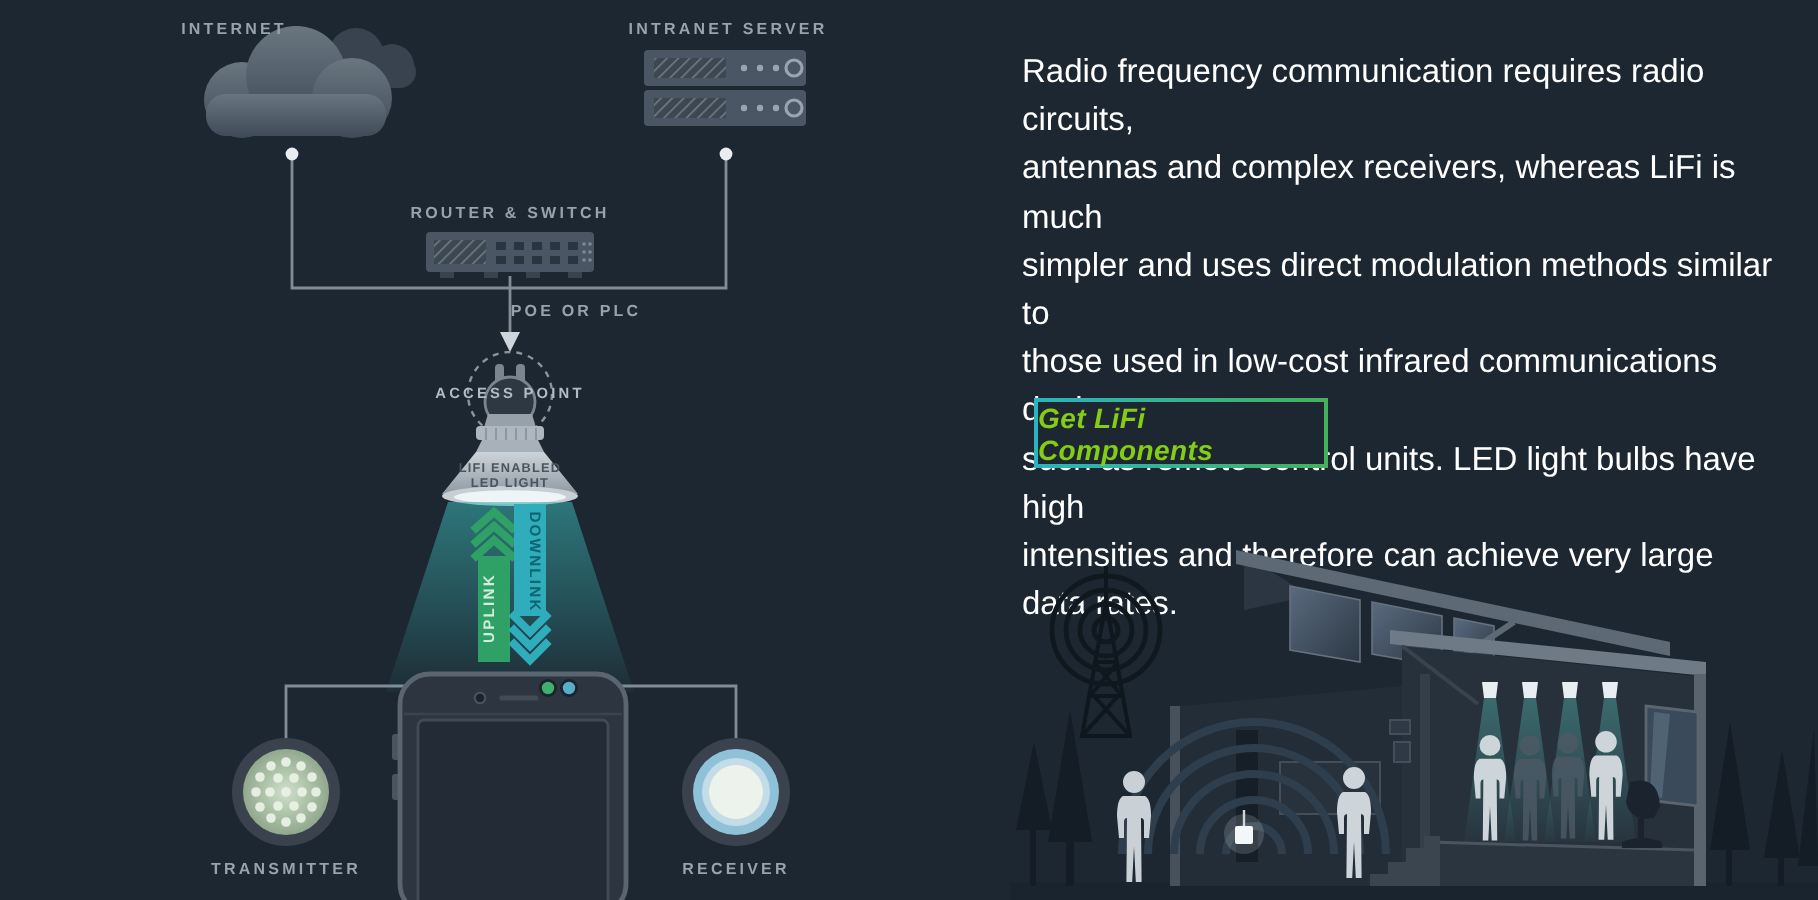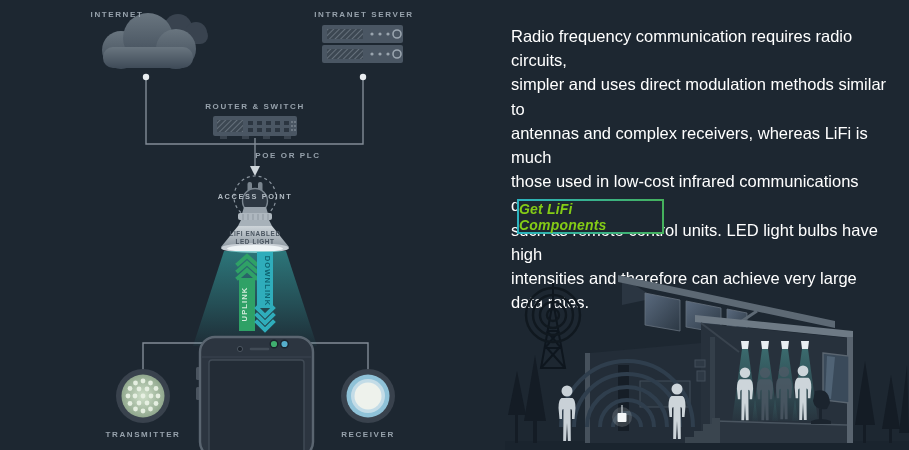--- a/index.html
+++ b/index.html
@@ -234,22 +234,22 @@
       <circle cx="368" cy="396" r="27" fill="#39424d"></circle>
       <circle cx="368" cy="396" r="21.5" fill="#8fc2d8"></circle>
       <circle cx="368" cy="396" r="17" fill="#c3dce7"></circle>
       <circle cx="368" cy="396" r="13.5" fill="#eef2ec"></circle>
     </g>
     <text x="368" y="437" class="diagram-label">RECEIVER</text>
   </svg>
 
   <div id="description">
     <div>Radio frequency communication requires radio circuits,</div>
+    <div>antennas and complex receivers, whereas LiFi is much</div>
     <div>simpler and uses direct modulation methods similar to</div>
-    <div>antennas and complex receivers, whereas LiFi is much</div>
     <div>those used in low-cost infrared communications devices</div>
     <div>such as remote control units. LED light bulbs have high</div>
     <div>intensities and therefore can achieve very large data rates.</div>
   </div>
 
   <div id="cta-wrap">
     <div id="cta-inner">Get LiFi Components</div>
   </div>
 
   <svg id="illustration" width="404" height="197" viewBox="0 0 404 197">

